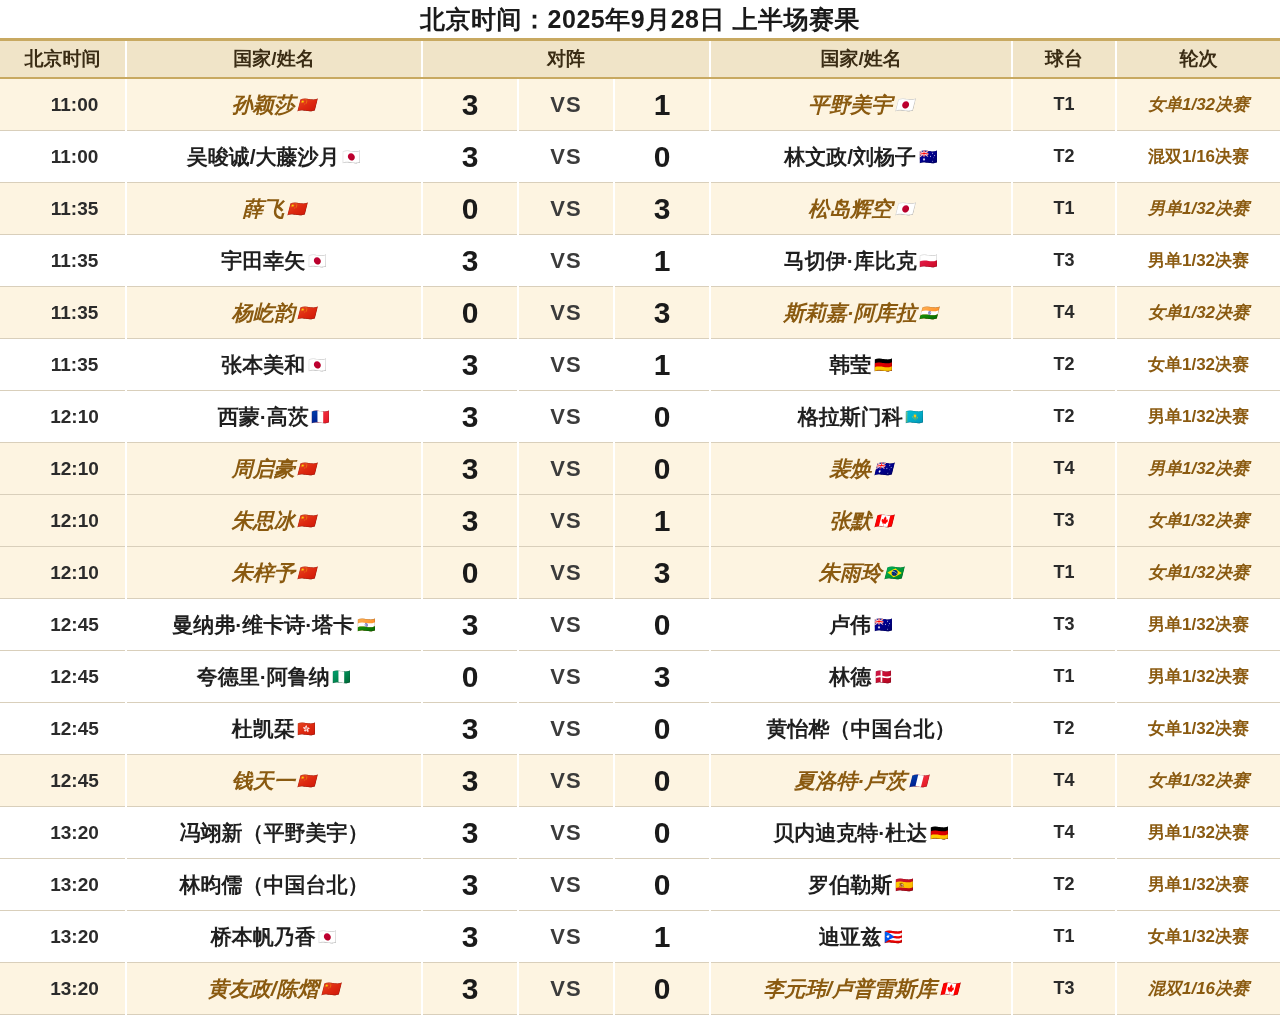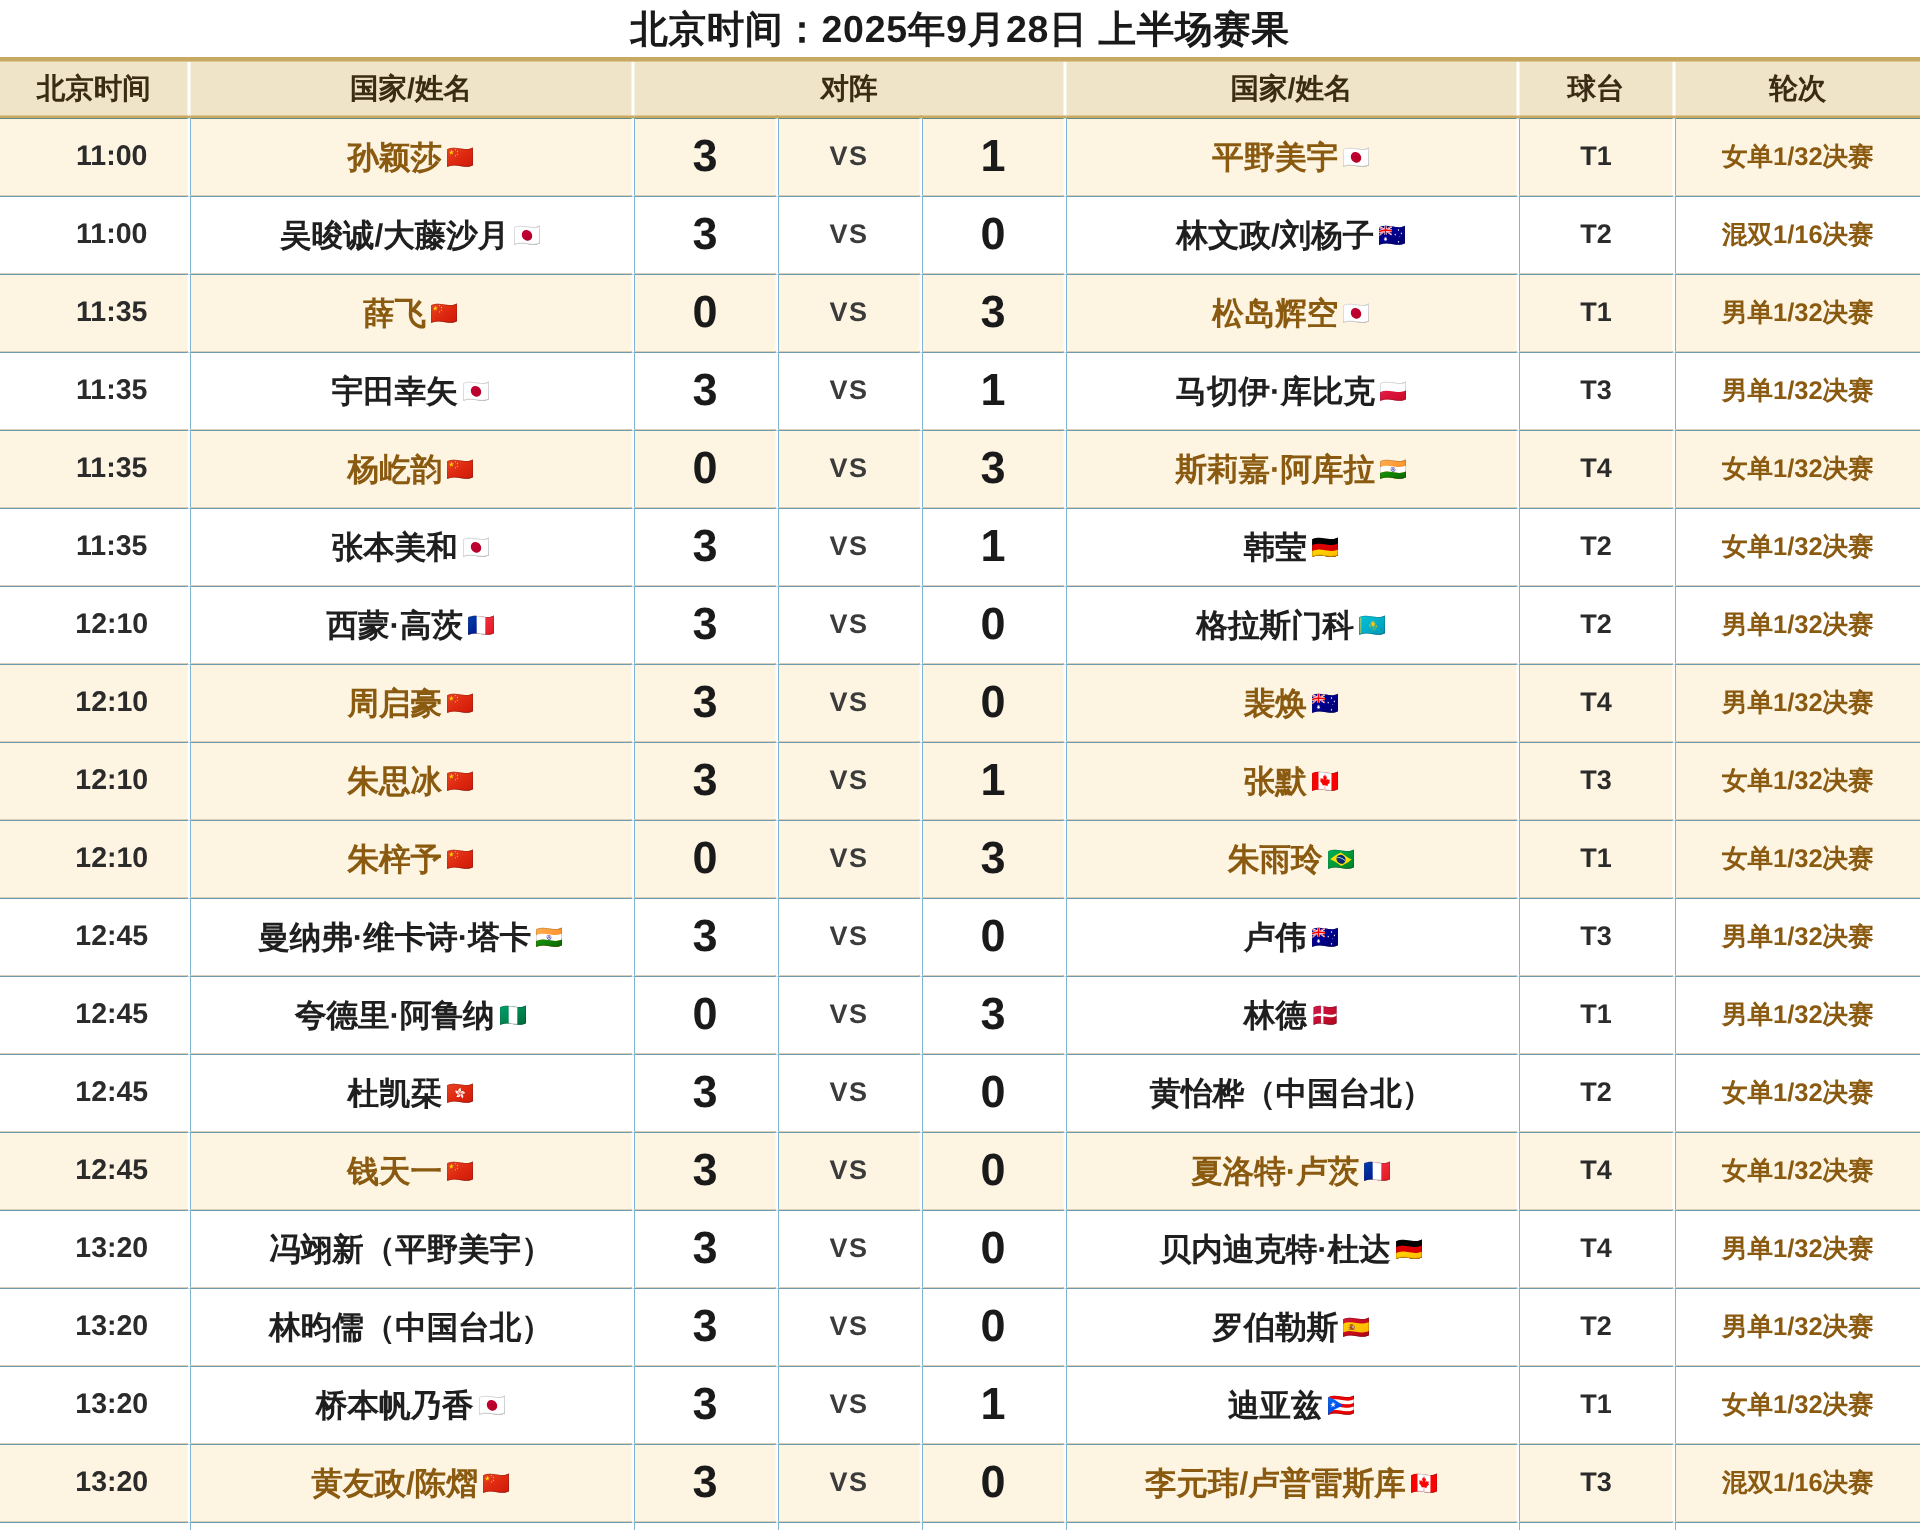--- a/index.html
+++ b/index.html
@@ -74,30 +74,30 @@
     font-weight: bold;
     color: #2b2b2b;
     padding-left: 28px;
   }
   td.player {
     font-size: 21px;
     font-weight: bold;
     color: #1f1f1f;
   }
   tbody tr.shade td.player,
-  tbody tr.shade td.round { color: #8a5a10; }
+  tbody tr.shade td.round { color: #8a5a10; font-style: italic; }
   tbody tr.plain td.player { color: #1f1f1f; }
 
   td.score {
     font-size: 30px;
     font-weight: bold;
     color: #1a1a1a;
   }
   td.vs {
-    font-size: 18px;
+    font-size: 22px;
     font-weight: bold;
     color: #3b3b3b;
     letter-spacing: 1px;
   }
   td.tableno {
     font-size: 18px;
     font-weight: bold;
     color: #2b2b2b;
     margin-top: 20px;
   }

